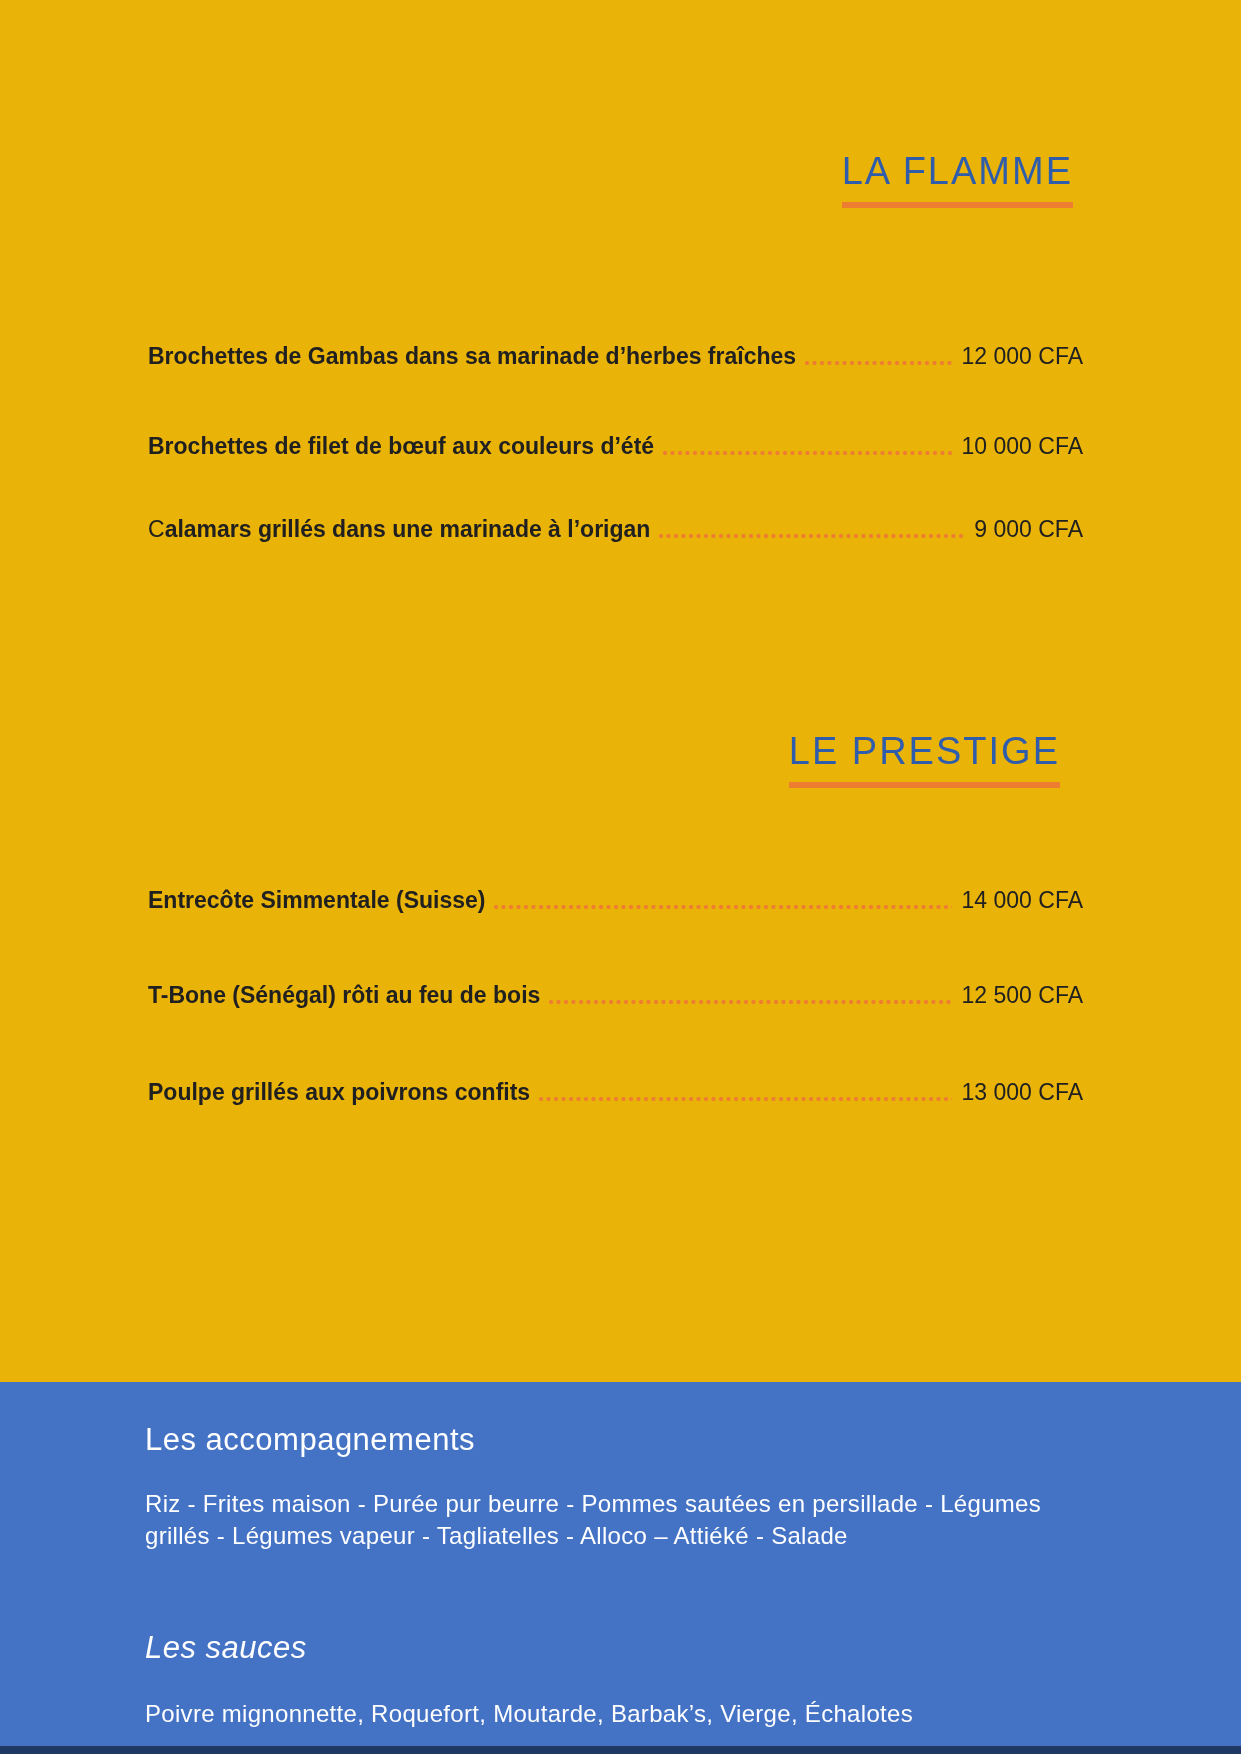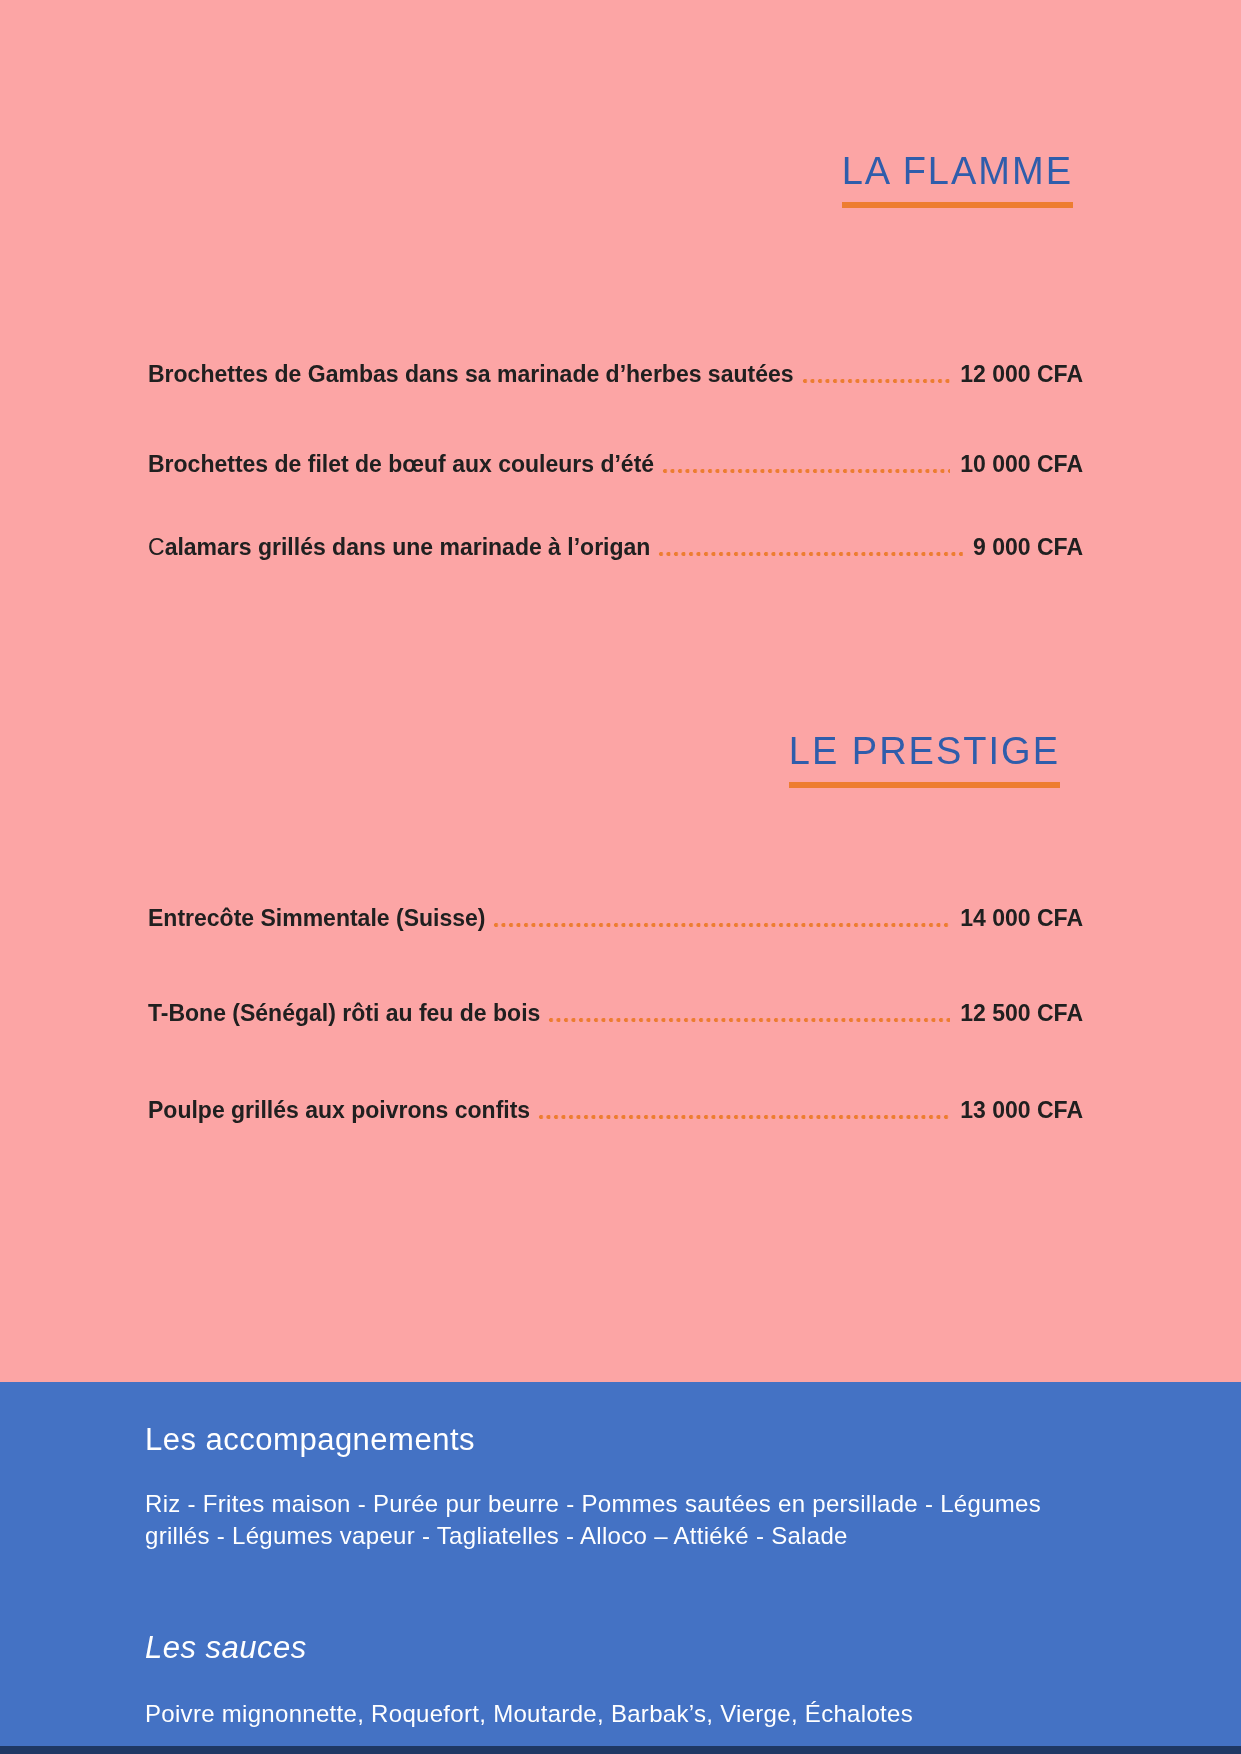--- a/index.html
+++ b/index.html
@@ -10,21 +10,21 @@
     --footer-strip: #1F3864;
   }
   * { margin: 0; padding: 0; box-sizing: border-box; }
   html, body { background: #888; }
   body { font-family: "Liberation Sans", "DejaVu Sans", sans-serif; }
   .page {
     position: relative;
     width: 1241px;
     height: 1754px;
     margin: 0 auto;
-    background: #fca5a5;
+    background: #eab308;
     overflow: hidden;
   }
   .section-title-wrap {
     position: absolute;
     text-align: right;
   }
   .section-title {
     display: inline-block;
     font-size: 38px;
     font-weight: 300;
@@ -54,24 +54,23 @@
     flex: 1;
     min-width: 14px;
     height: 6px;
     margin: 0 10px 4px 8px;
     background-image: radial-gradient(circle at 3px 3px, var(--accent-orange) 1.9px, transparent 2.3px);
     background-size: 7.5px 6px;
     background-repeat: repeat-x;
   }
   .item-price {
     font-size: 23px;
-    font-weight: 700;
+    font-weight: 400;
     color: var(--text-dark);
     white-space: nowrap;
-    margin-top: 18px;
   }
   .footer {
     position: absolute;
     left: 0;
     right: 0;
     top: 1382px;
     bottom: 0;
     background: var(--footer-blue);
     color: #ffffff;
   }
@@ -103,21 +102,21 @@
 </head>
 <body>
 
 <div class="page">
 
   <div class="section-title-wrap" style="top:150px; right:168px;">
     <span class="section-title">LA FLAMME</span>
   </div>
 
   <div class="menu-item" style="top:343px;">
-    <span class="item-name">Brochettes de Gambas dans sa marinade d’herbes sautées</span>
+    <span class="item-name">Brochettes de Gambas dans sa marinade d’herbes fraîches</span>
     <span class="leader"></span>
     <span class="item-price">12 000 CFA</span>
   </div>
 
   <div class="menu-item" style="top:433px;">
     <span class="item-name">Brochettes de filet de bœuf aux couleurs d’été</span>
     <span class="leader"></span>
     <span class="item-price">10 000 CFA</span>
   </div>
 

